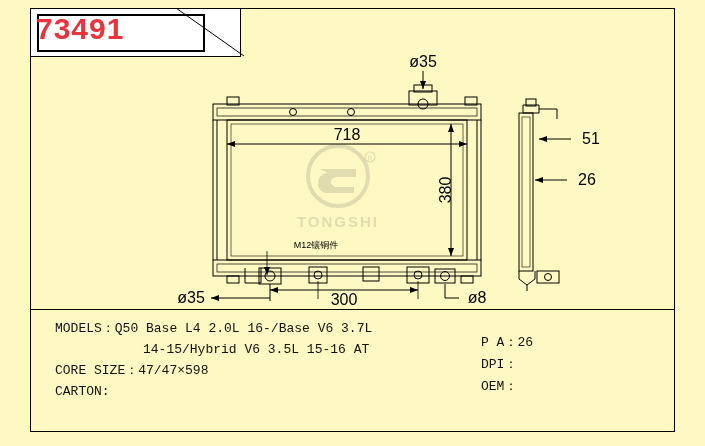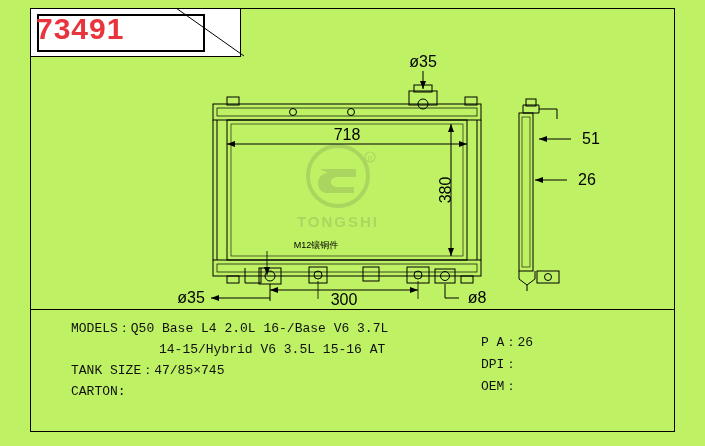--- a/index.html
+++ b/index.html
@@ -7,21 +7,21 @@
     padding: 0;
     background: #ffffff;
   }
   body {
     font-family: "Liberation Sans", sans-serif;
   }
   #sheet {
     position: relative;
     width: 705px;
     height: 446px;
-    background: #bef264;
+    background: #fef9c3;
     overflow: hidden;
   }
   .frame {
     position: absolute;
     left: 30px;
     top: 8px;
     width: 645px;
     height: 424px;
     border: 1px solid #000;
     box-sizing: border-box;
@@ -78,21 +78,21 @@
     position: absolute;
     left: 31px;
     top: 309px;
     width: 643px;
     height: 122px;
     border-top: 1px solid #000;
     box-sizing: border-box;
   }
   .spec-left {
     position: absolute;
-    left: 16px;
+    left: 0;
     top: 0;
     width: 400px;
     height: 122px;
     padding: 8px 0 16px 24px;
     box-sizing: border-box;
     font-size: 13px;
     color: #111;
     font-family: "Liberation Mono", monospace;
     line-height: 21px;
   }
@@ -297,21 +297,21 @@
         <text class="lbl" x="556" y="176" text-anchor="middle">26</text>
       </g>
 
     </svg>
   </div>
 
   <div class="spec-table">
     <div class="spec-left">
       <div class="spec-row"><span>MODELS：</span><span>Q50 Base L4 2.0L 16-/Base V6 3.7L</span></div>
       <div class="spec-row indent"><span>14-15/Hybrid V6 3.5L 15-16 AT</span></div>
-      <div class="spec-row"><span>TANK SIZE：</span><span>47/85×745</span></div>
+      <div class="spec-row"><span>CORE SIZE：</span><span>47/47×598</span></div>
       <div class="spec-row"><span>CARTON:</span><span></span></div>
     </div>
 
     <div class="spec-right">
       <div class="spec-row"><span>P A：</span><span>26</span></div>
       <div class="spec-row"><span>DPI：</span><span></span></div>
       <div class="spec-row"><span>OEM：</span><span></span></div>
     </div>
   </div>
 

